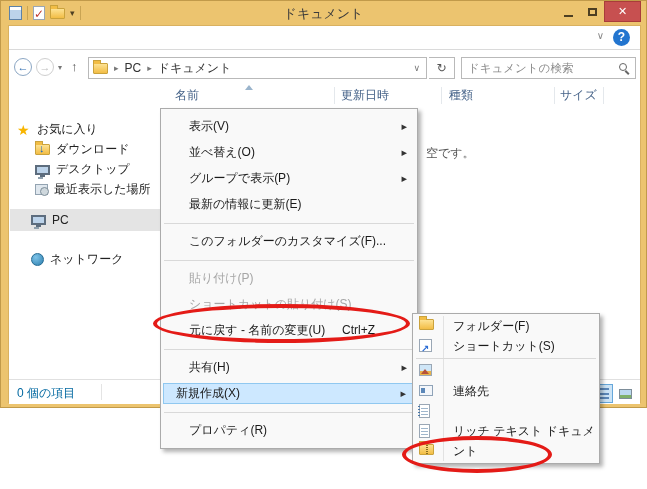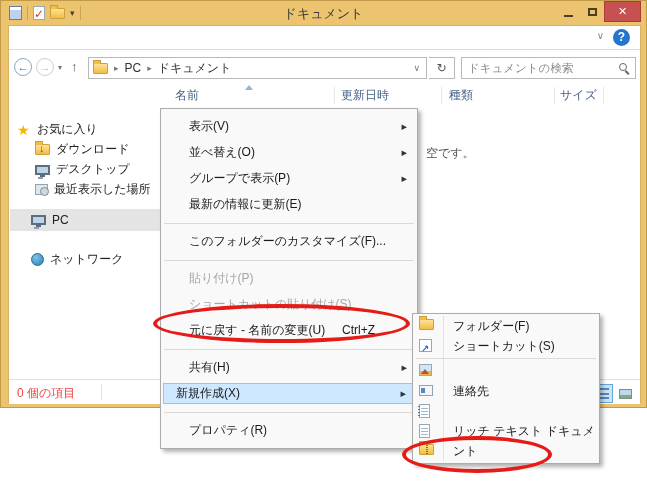--- a/index.html
+++ b/index.html
@@ -93,21 +93,21 @@
   .sortmark { position:absolute; left:84px; top:0; width:0; height:0;
               border-left:4px solid transparent; border-right:4px solid transparent;
               border-bottom:5px solid #9ab4cc; }
   .colline { position:absolute; top:2px; height:17px; border-left:1px solid #e4e8ec; }
   .l0{left:173px;} .l1{left:280px;} .l2{left:393px;} .l3{left:442px;}
   .emptymsg { position:absolute; left:265px; top:60px; font-size:12px; color:#555; }
 
   
   .statusbar { position:absolute; left:0; top:353px; width:631px; height:25px;
                border-top:1px solid #e0e0e0; background:#fff; }
-  .statustext { position:absolute; left:8px; top:5px; font-size:12px; color:#ef4444; }
+  .statustext { position:absolute; left:8px; top:5px; font-size:12px; color:#0369a1; }
   .statusdiv { position:absolute; left:92px; top:4px; width:1px; height:16px; background:#e4e4e4; }
   .viewbtn { position:absolute; top:4px; width:21px; height:19px; border:1px solid transparent;
              display:flex; align-items:center; justify-content:center; }
   .vb-details { right:27px; background:#cbe3f6; border-color:#66a7da; }
   .vb-thumbs { right:4px; }
   .vi-details { width:12px; height:11px;
       background:repeating-linear-gradient(#5b87b8 0 2px, transparent 2px 4.5px); }
   .vi-thumbs { width:13px; height:10px; border:1px solid #7d8d99;
       background:linear-gradient(180deg,#bcd9ef 0 5px,#7fb069 5px); }
 

